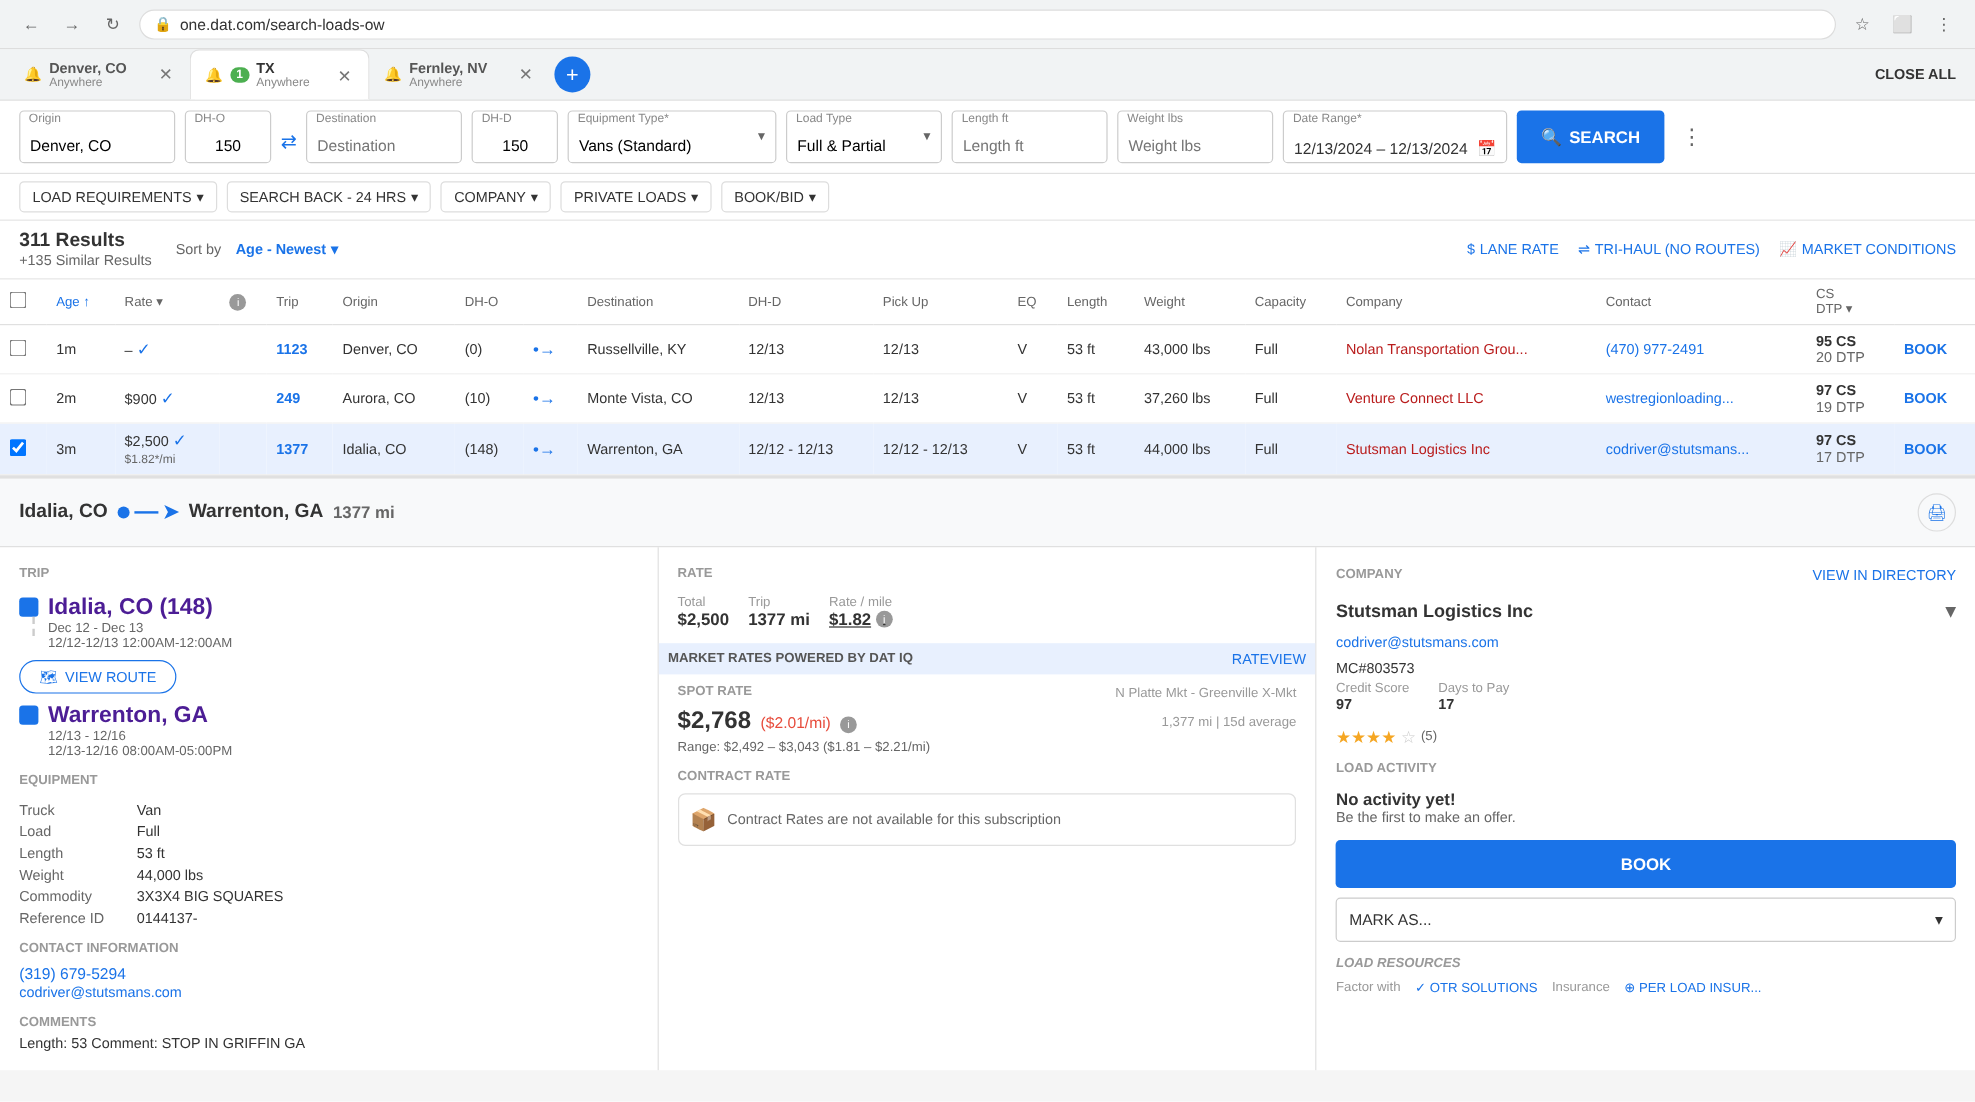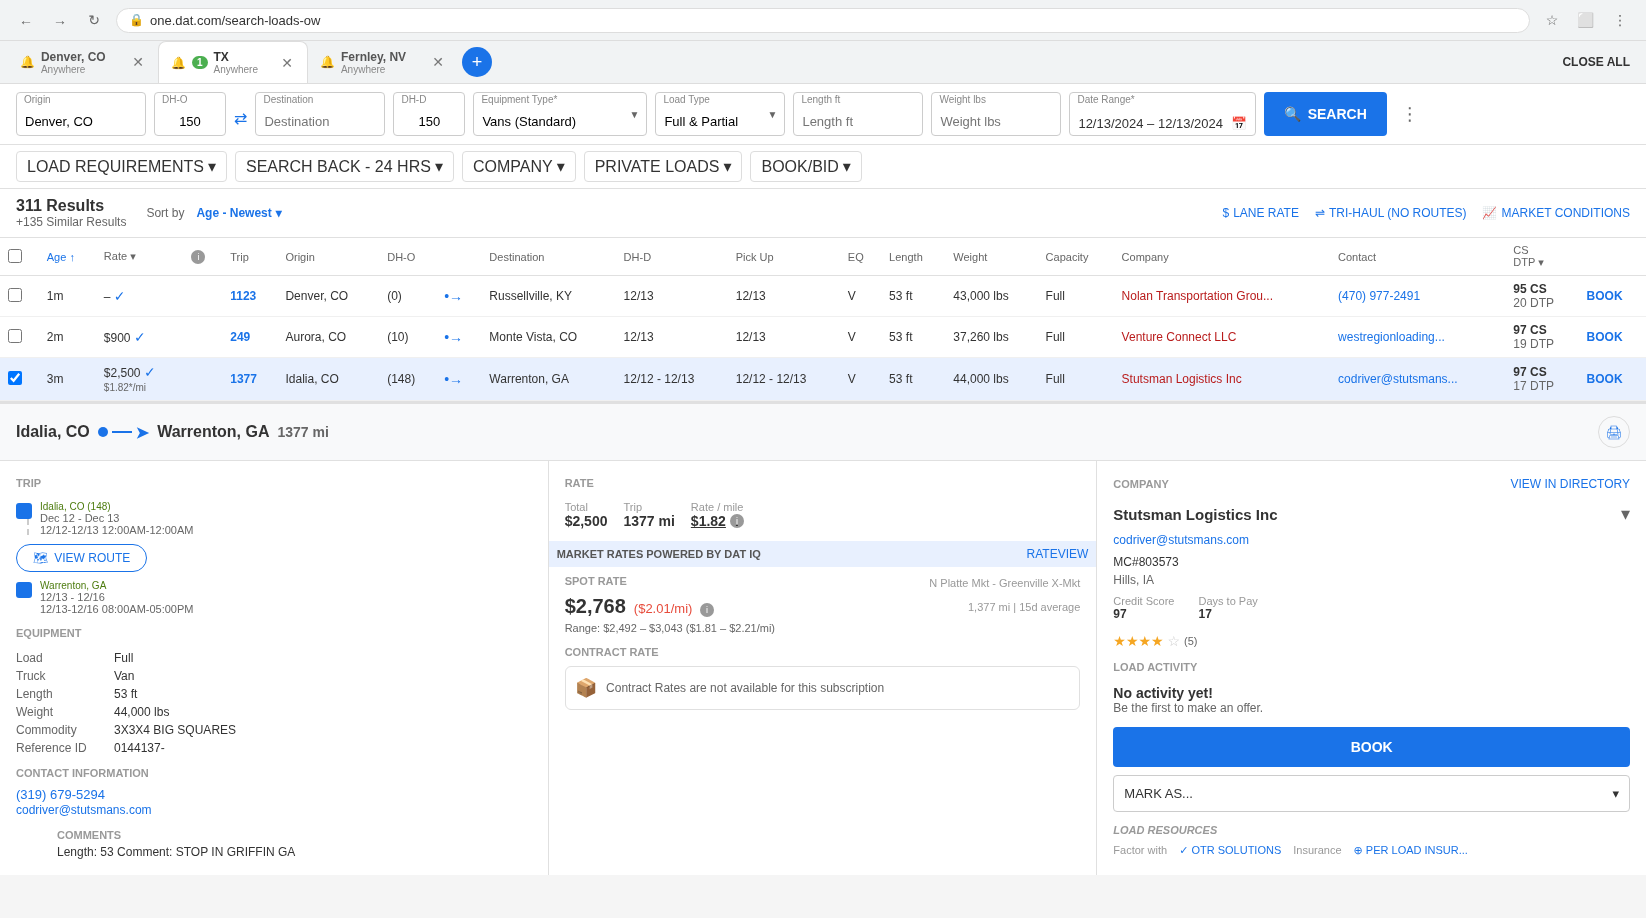--- a/index.html
+++ b/index.html
@@ -34,21 +34,21 @@
     .select-field { border: 1px solid #ccc; border-radius: 4px; padding: 18px 24px 4px 8px; font-size: 13px; height: 44px; background: white; appearance: none; outline: none; cursor: pointer; }
     .select-wrapper { position: relative; display: flex; flex-direction: column; }
     .select-wrapper .field-label { position: absolute; top: 2px; left: 8px; z-index: 1; }
     .select-wrapper::after { content: '▼'; position: absolute; right: 8px; top: 50%; transform: translateY(-50%); font-size: 10px; color: #666; pointer-events: none; }
     .date-field { border: 1px solid #ccc; border-radius: 4px; padding: 18px 8px 4px 8px; font-size: 13px; height: 44px; background: white; display: flex; align-items: flex-end; gap: 4px; min-width: 170px; }
     .search-btn { background: #1a73e8; color: white; border: none; border-radius: 4px; padding: 0 20px; height: 44px; font-size: 14px; font-weight: bold; cursor: pointer; display: flex; align-items: center; gap: 6px; white-space: nowrap; }
     .more-btn { background: none; border: none; cursor: pointer; color: #666; font-size: 18px; height: 44px; width: 30px; }
     
     
     .toolbar { background: white; border-bottom: 1px solid #e0e0e0; padding: 6px 16px; display: flex; gap: 8px; align-items: center; }
-    .toolbar-btn { background: none; border: 1px solid #ddd; border-radius: 4px; padding: 5px 10px; font-size: 16px; cursor: pointer; display: flex; align-items: center; gap: 4px; color: #333; }
+    .toolbar-btn { background: none; border: 1px solid #ddd; border-radius: 4px; padding: 5px 10px; font-size: 12px; cursor: pointer; display: flex; align-items: center; gap: 4px; color: #333; }
     
     
     .results-header { background: white; padding: 8px 16px; display: flex; align-items: center; gap: 12px; border-bottom: 1px solid #e0e0e0; }
     .results-count { font-size: 16px; font-weight: bold; color: #333; }
     .similar-results { font-size: 12px; color: #666; }
     .sort-label { font-size: 12px; color: #666; margin-left: 8px; }
     .right-actions { margin-left: auto; display: flex; gap: 16px; align-items: center; }
     .action-link { color: #1a73e8; font-size: 12px; cursor: pointer; display: flex; align-items: center; gap: 4px; background: none; border: none; }
     
     
@@ -72,38 +72,38 @@
     .detail-header { background: #f8f9fa; padding: 12px 16px; display: flex; align-items: center; gap: 8px; border-bottom: 1px solid #e0e0e0; }
     .detail-title { font-size: 16px; font-weight: bold; color: #333; display: flex; align-items: center; gap: 8px; }
     .detail-distance { font-size: 14px; color: #666; }
     .print-btn { margin-left: auto; background: none; border: 1px solid #ddd; border-radius: 50%; width: 32px; height: 32px; cursor: pointer; display: flex; align-items: center; justify-content: center; color: #1a73e8; }
     
     .detail-body { display: grid; grid-template-columns: 1fr 1fr 1fr; gap: 0; }
     .detail-section { padding: 16px; border-right: 1px solid #e0e0e0; }
     .detail-section:last-child { border-right: none; }
     .section-title { font-size: 11px; font-weight: bold; color: #999; text-transform: uppercase; margin-bottom: 12px; display: flex; align-items: center; justify-content: space-between; }
     .stop-indicator { width: 16px; height: 16px; background: #1a73e8; border-radius: 3px; flex-shrink: 0; margin-top: 2px; }
-    .stop-name { font-weight: normal; font-size: 10px; color: #4d7c0f; }
+    .stop-name { font-weight: bold; font-size: 19px; color: #4c1d95; }
     .stop-date { font-size: 11px; color: #666; }
     .stop-time { font-size: 11px; color: #666; }
     .trip-line { border-left: 2px dashed #ccc; margin-left: 7px; height: 16px; }
     
     .view-route-btn { border: 1px solid #1a73e8; color: #1a73e8; background: none; border-radius: 20px; padding: 6px 16px; cursor: pointer; font-size: 12px; display: flex; align-items: center; gap: 6px; margin: 8px 0; }
     
     .equip-table { font-size: 12px; }
     .equip-row { display: flex; gap: 8px; margin-bottom: 4px; }
     .equip-label { color: #666; width: 90px; flex-shrink: 0; }
     .equip-value { color: #333; }
     
     .contact-section { margin-top: 12px; }
     .contact-title { font-size: 11px; font-weight: bold; color: #999; text-transform: uppercase; margin-bottom: 8px; }
     .phone-link { color: #1a73e8; font-size: 13px; cursor: pointer; }
     .email-link { color: #1a73e8; font-size: 12px; cursor: pointer; }
     
-    .comments-section { margin-top: 12px; margin-left: 41px; }
+    .comments-section { margin-top: 12px; }
     .comments-title { font-size: 11px; font-weight: bold; color: #999; text-transform: uppercase; margin-bottom: 4px; }
     .comments-text { font-size: 12px; color: #333; }
     
     
     .rate-section { padding: 16px; border-right: 1px solid #e0e0e0; }
     .rate-row { display: flex; gap: 16px; margin-bottom: 12px; }
     .rate-item { display: flex; flex-direction: column; }
     .rate-item-label { font-size: 11px; color: #999; }
     .rate-item-value { font-size: 14px; font-weight: bold; color: #333; }
     
@@ -441,26 +441,26 @@
           <div class="stop-date">12/13 - 12/16</div>
           <div class="stop-time">12/13-12/16 08:00AM-05:00PM</div>
         </div>
       </div>
 
       <div class="section-title">
         <span>Equipment</span>
       </div>
       <div class="equip-table">
         <div class="equip-row">
+          <span class="equip-label">Truck</span>
+          <span class="equip-value">Van</span>
+        </div>
+        <div class="equip-row">
           <span class="equip-label">Load</span>
           <span class="equip-value">Full</span>
-        </div>
-        <div class="equip-row">
-          <span class="equip-label">Truck</span>
-          <span class="equip-value">Van</span>
         </div>
         <div class="equip-row">
           <span class="equip-label">Length</span>
           <span class="equip-value">53 ft</span>
         </div>
         <div class="equip-row">
           <span class="equip-label">Weight</span>
           <span class="equip-value">44,000 lbs</span>
         </div>
         <div class="equip-row">
@@ -550,21 +550,20 @@
         </button>
       </div>
       
       <div class="company-name">
         <span>Stutsman Logistics Inc</span>
         <button class="company-dropdown">▾</button>
       </div>
       
       <div class="company-email">codriver@stutsmans.com</div>
       <div class="company-mc">MC#803573</div>
-      <div style="font-size:12px;color:#666;margin-bottom:8px;">Hills, IA</div>
       
       <div class="company-stats">
         <div class="company-stat">
           <span class="company-stat-label">Credit Score</span>
           <span class="company-stat-value">97</span>
         </div>
         <div class="company-stat">
           <span class="company-stat-label">Days to Pay</span>
           <span class="company-stat-value">17</span>
         </div>

